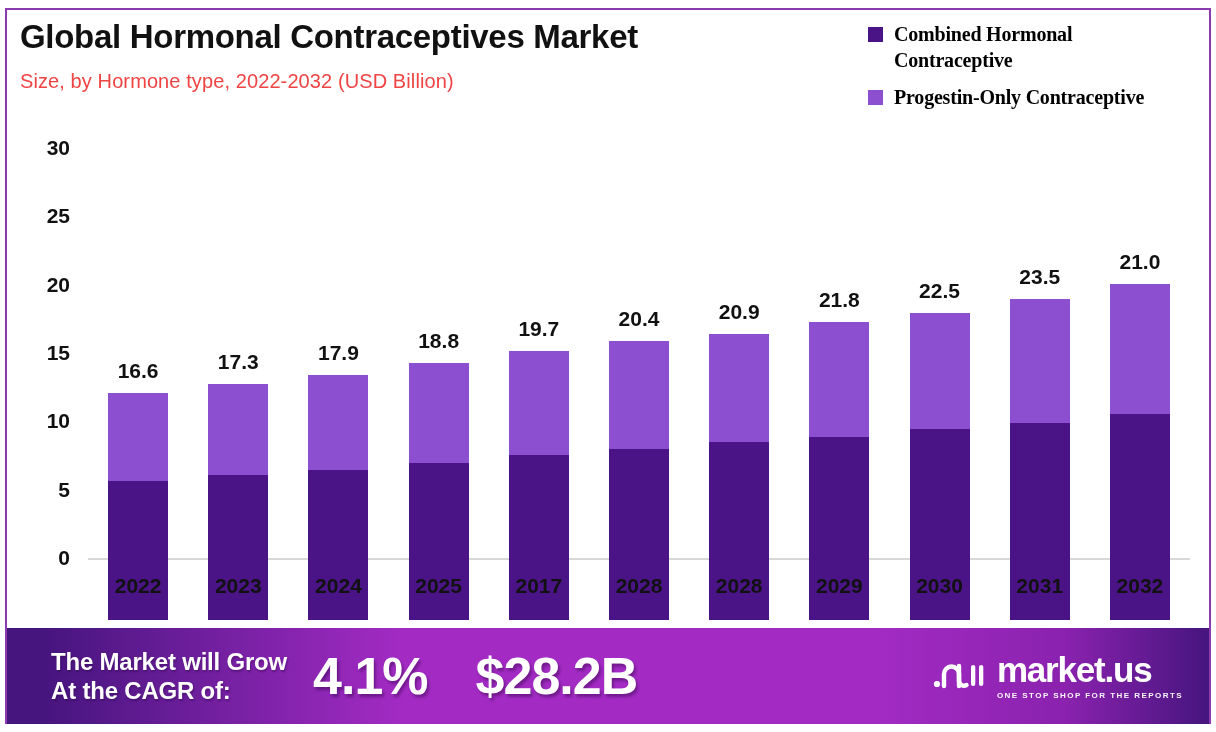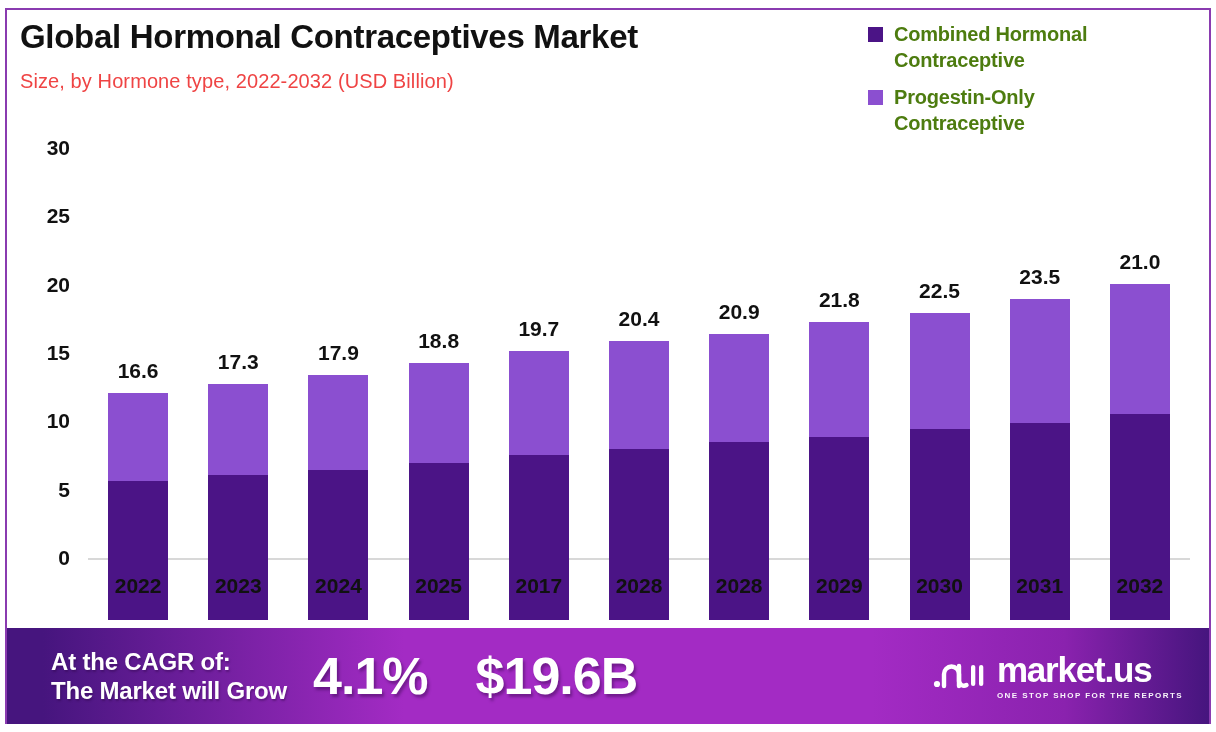--- a/index.html
+++ b/index.html
@@ -70,23 +70,24 @@
   .legend-swatch {
     width: 15px;
     height: 15px;
     flex: 0 0 15px;
     margin-top: 5px;
     margin-right: 11px;
   }
   .legend-label {
     font-size: 20px;
     font-weight: bold;
-    color: #4d7c0f;
+    color: #000000;
     line-height: 1.28;
     letter-spacing: -0.2px;
+    font-family: Liberation Serif, serif;
   }
 
   
   .plot {
     position: absolute;
     left: 0;
     top: 0;
     width: 1216px;
     height: 620px;
   }
@@ -343,28 +344,28 @@
       <div class="y-tick" style="left: 24px; top: 421.333px;">10</div>
       <div class="y-tick" style="left: 24px; top: 353px;">15</div>
       <div class="y-tick" style="left: 24px; top: 284.667px;">20</div>
       <div class="y-tick" style="left: 24px; top: 216.333px;">25</div>
       <div class="y-tick" style="left: 24px; top: 148px;">30</div>
     </div>
 
   <div class="footer" id="footer" style="background: linear-gradient(90deg, rgb(70, 21, 126) 0%, rgb(70, 21, 126) 3%, rgb(163, 43, 196) 33%, rgb(163, 43, 196) 72%, rgb(138, 34, 174) 88%, rgb(70, 21, 126) 100%);">
     <div class="footer-inner">
       <div class="footer-text">
+        <div>The Market will Grow</div>
         <div>At the CAGR of:</div>
-        <div>The Market will Grow</div>
       </div>
       <div class="f-gap-a"></div>
       <div class="footer-big">4.1%</div>
       <div class="f-gap-b"></div>
       <div class="f-gap-c"></div>
-      <div class="footer-big">$19.6B</div>
+      <div class="footer-big">$28.2B</div>
       <div class="f-gap-d"></div>
 
       <div class="logo">
         <span class="logo-mark">
           <svg width="54" height="36" viewBox="0 0 54 36" aria-hidden="true">
             <circle cx="4" cy="28" r="3.1" fill="#ffffff"></circle>
             <path d="M11 30 L11 18 A7.5 7.5 0 0 1 26 18 L26 30" fill="none" stroke="#ffffff" stroke-width="4.4" stroke-linecap="round"></path>
             <path d="M26 10 L26 25 A5 5 0 0 0 33.5 29" fill="none" stroke="#ffffff" stroke-width="4.4" stroke-linecap="round"></path>
             <rect x="38" y="9" width="4.3" height="21" rx="2.1" fill="#ffffff"></rect>
             <rect x="46" y="9" width="4.3" height="21" rx="2.1" fill="#ffffff"></rect>

